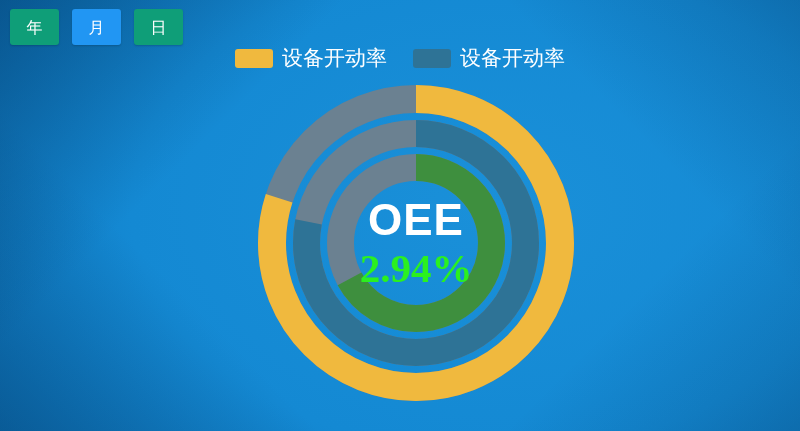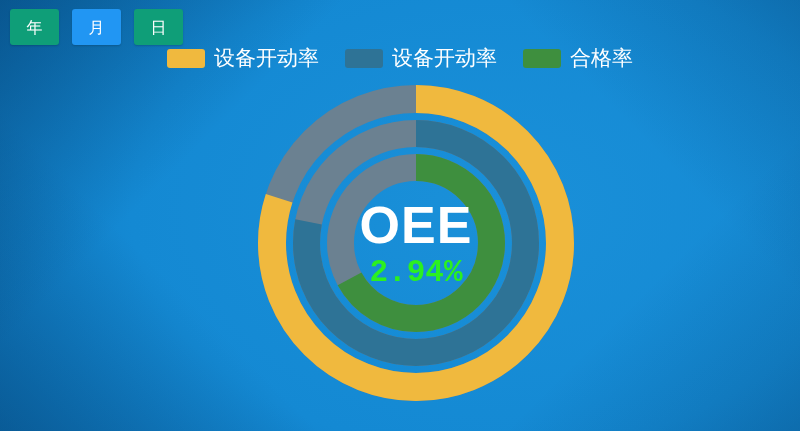--- a/index.html
+++ b/index.html
@@ -105,33 +105,33 @@
     height: 316px;
     display: flex;
     flex-direction: column;
     align-items: center;
     justify-content: center;
     z-index: 4;
     pointer-events: none;
   }
   .oee-label {
     color: #ffffff;
-    font-size: 52px;
+    font-size: 44px;
     font-weight: bold;
     letter-spacing: 1px;
     line-height: 1;
     margin-bottom: 6px;
     font-family: "Liberation Sans", sans-serif;
   }
   .oee-value {
     color: #2bf020;
-    font-size: 31px;
+    font-size: 41px;
     font-weight: bold;
     line-height: 1;
-    font-family: Liberation Mono, monospace;
+    font-family: Liberation Serif, serif;
   }
 </style>
 </head>
 <body>
 
 <div id="app">
 
   <div class="period-bar">
     <button class="period-btn teal" style="background: rgb(15, 158, 120);">年</button>
     <button class="period-btn active" style="background: rgb(33, 150, 243);">月</button>
@@ -139,24 +139,20 @@
   </div>
 
   <div class="legend">
     <div class="legend-item">
       <span class="legend-swatch" style="background:#f0b93e"></span>
       <span class="legend-label">设备开动率</span>
     </div>
     <div class="legend-item">
       <span class="legend-swatch" style="background:#2e7396"></span>
       <span class="legend-label">设备开动率</span>
-    </div>
-    <div class="legend-item">
-      <span class="legend-swatch" style="background:#3e8f3e"></span>
-      <span class="legend-label">合格率</span>
     </div>
   </div>
 
   <div class="gauge-wrap">
     <svg class="gauge-svg" viewBox="0 0 316 316">
       <g>
         <circle id="track-outer" cx="158" cy="158" r="144" fill="none" stroke="#6b8191" stroke-width="28"></circle>
         <circle id="track-middle" cx="158" cy="158" r="109.5" fill="none" stroke="#6b8191" stroke-width="27"></circle>
         <circle id="track-inner" cx="158" cy="158" r="75.5" fill="none" stroke="#6b8191" stroke-width="27"></circle>
       </g>

